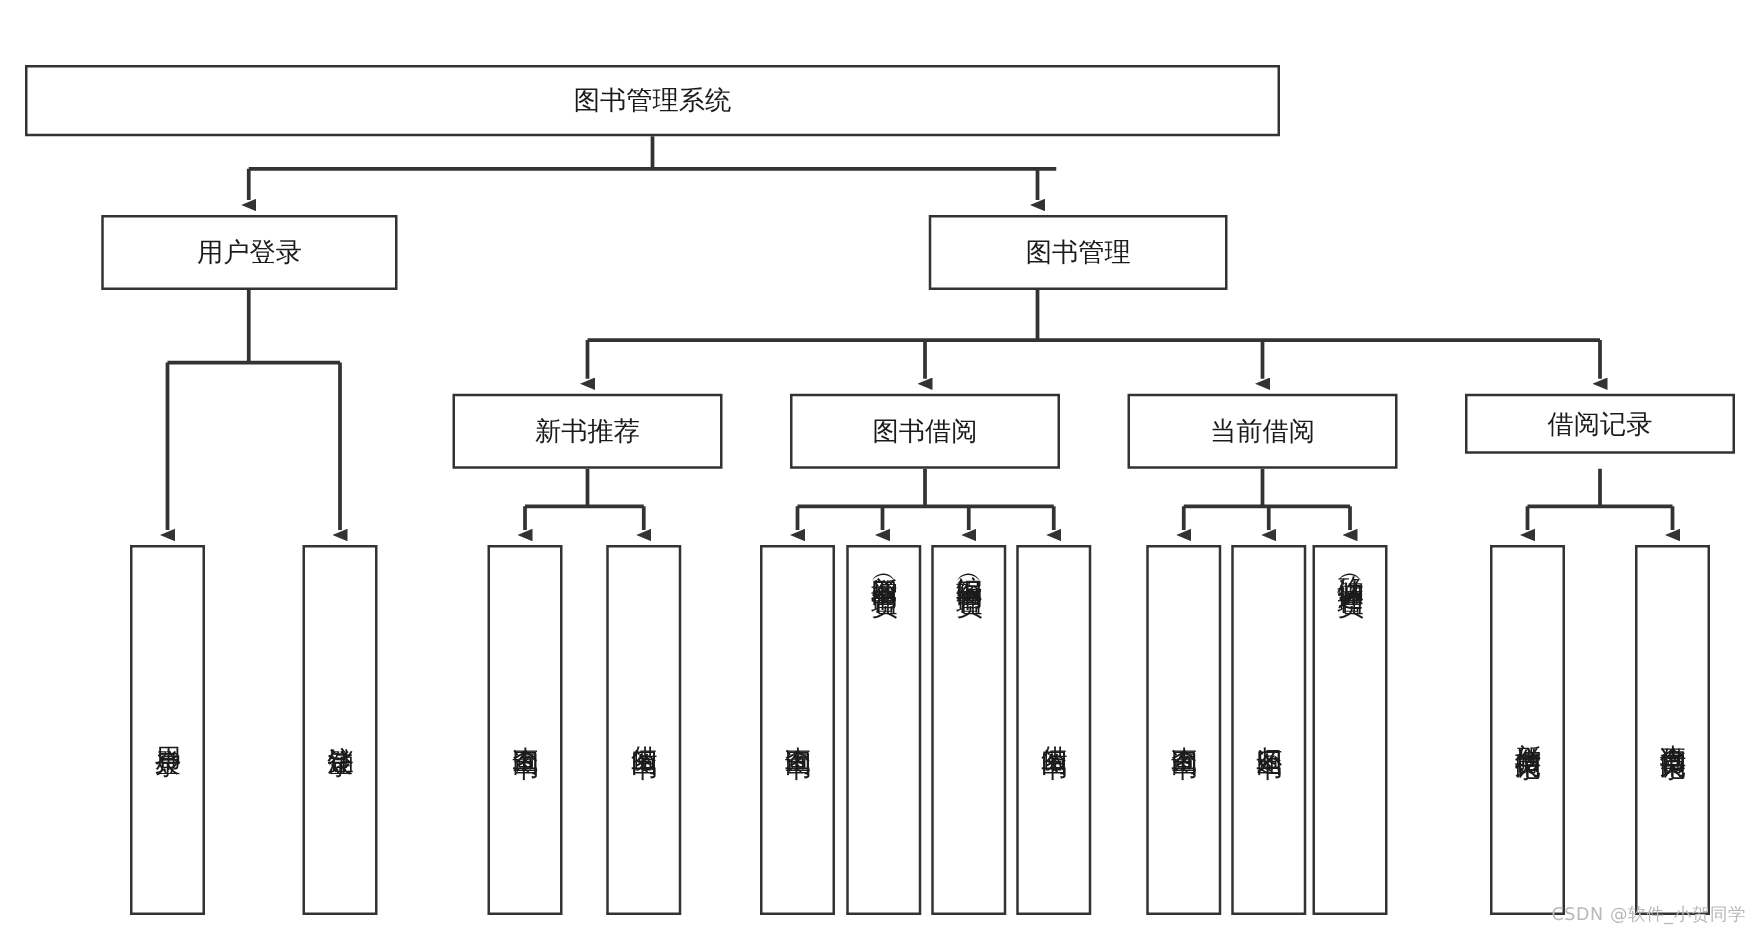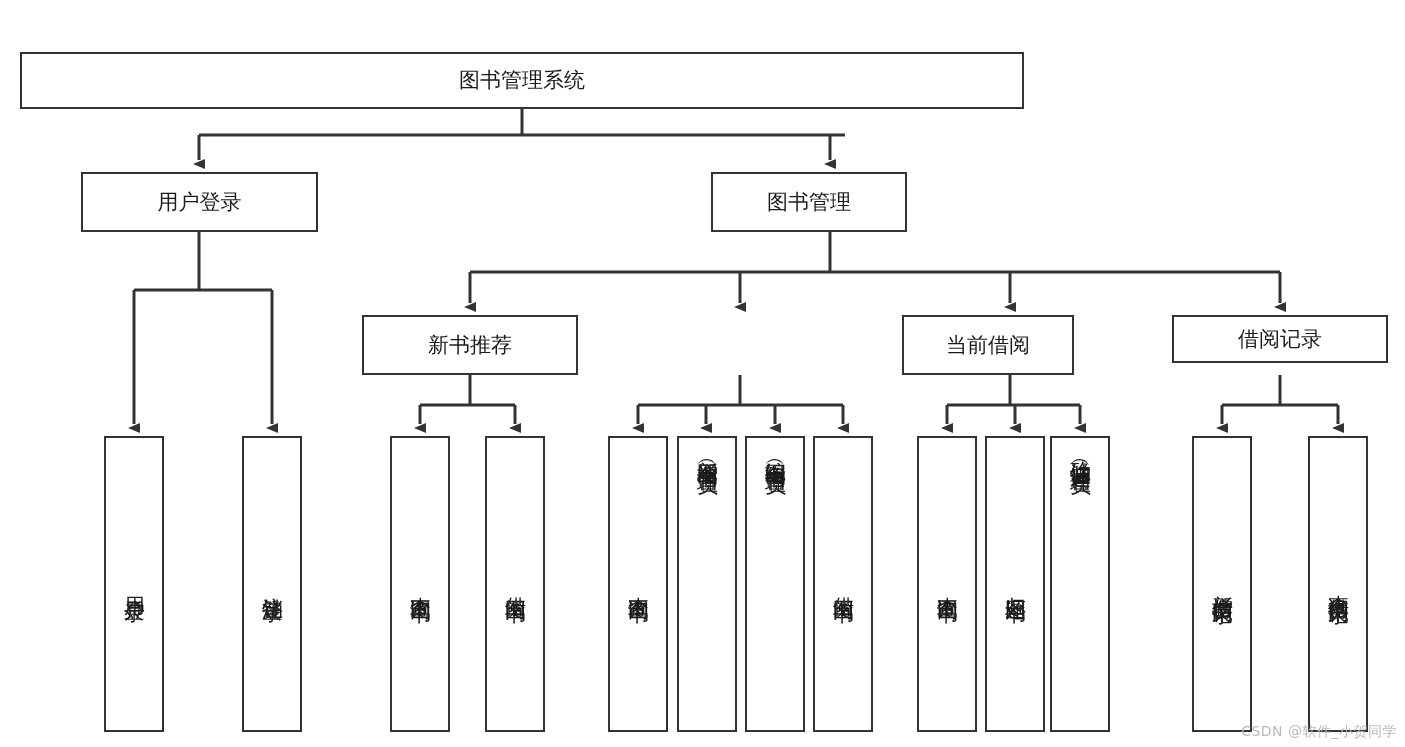--- a/index.html
+++ b/index.html
@@ -124,28 +124,31 @@
     </g>
   </svg>
 
   <div class="node h-node" style="left:20px; top:12px; width:1004px; height:57px;margin-top:40px;">
     <span class="node-label">图书管理系统</span>
   </div>
 
   <div class="node h-node" style="left:81px; top:172px; width:237px; height:60px;">
     <span class="node-label">用户登录</span>
   </div>
-  <div class="node h-node" style="left:711px; top:172px; width:196px; height:60px;">
+  <div class="node h-node" style="left:743px; top:172px; width:239px; height:60px;">
     <span class="node-label">图书管理</span>
   </div>
 
   <div class="node h-node" style="left:362px; top:315px; width:216px; height:60px;">
     <span class="node-label">新书推荐</span>
   </div>
-  <div class="node h-node" style="left:902px; top:315px; width:172px; height:60px;">
+  <div class="node h-node" style="left:632px; top:315px; width:216px; height:60px;">
+    <span class="node-label">图书借阅</span>
+  </div>
+  <div class="node h-node" style="left:902px; top:315px; width:216px; height:60px;">
     <span class="node-label">当前借阅</span>
   </div>
   <div class="node h-node" style="left:1172px; top:315px; width:216px; height:48px;">
     <span class="node-label">借阅记录</span>
   </div>
 
   <div class="node v-node v-center" style="left:104px; top:436px; width:60px; height:296px;">
     <span class="node-label">用户登录</span>
   </div>
   <div class="node v-node v-center" style="left:242px; top:436px; width:60px; height:296px;">

